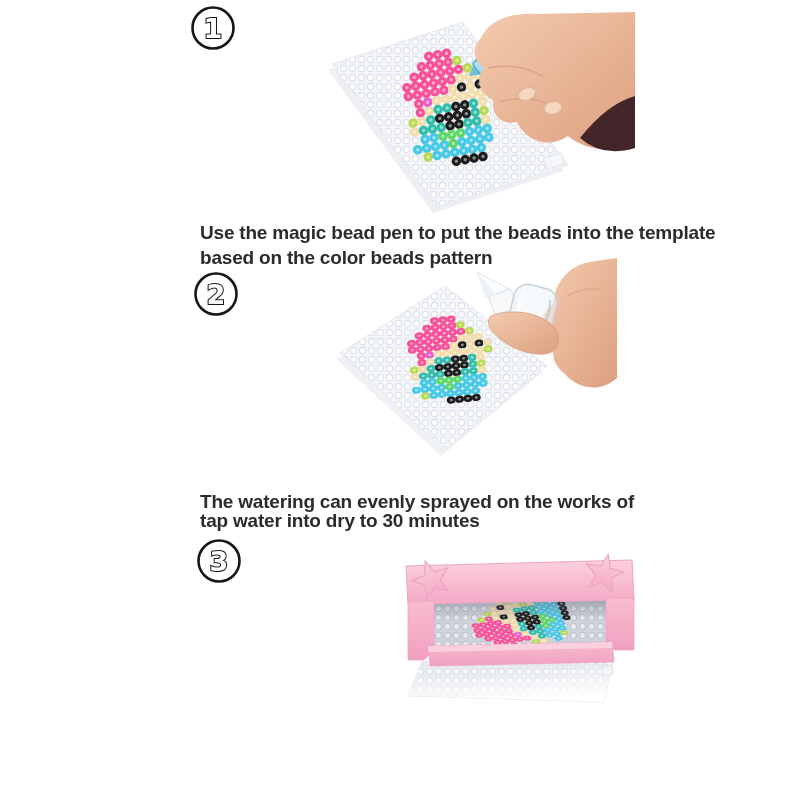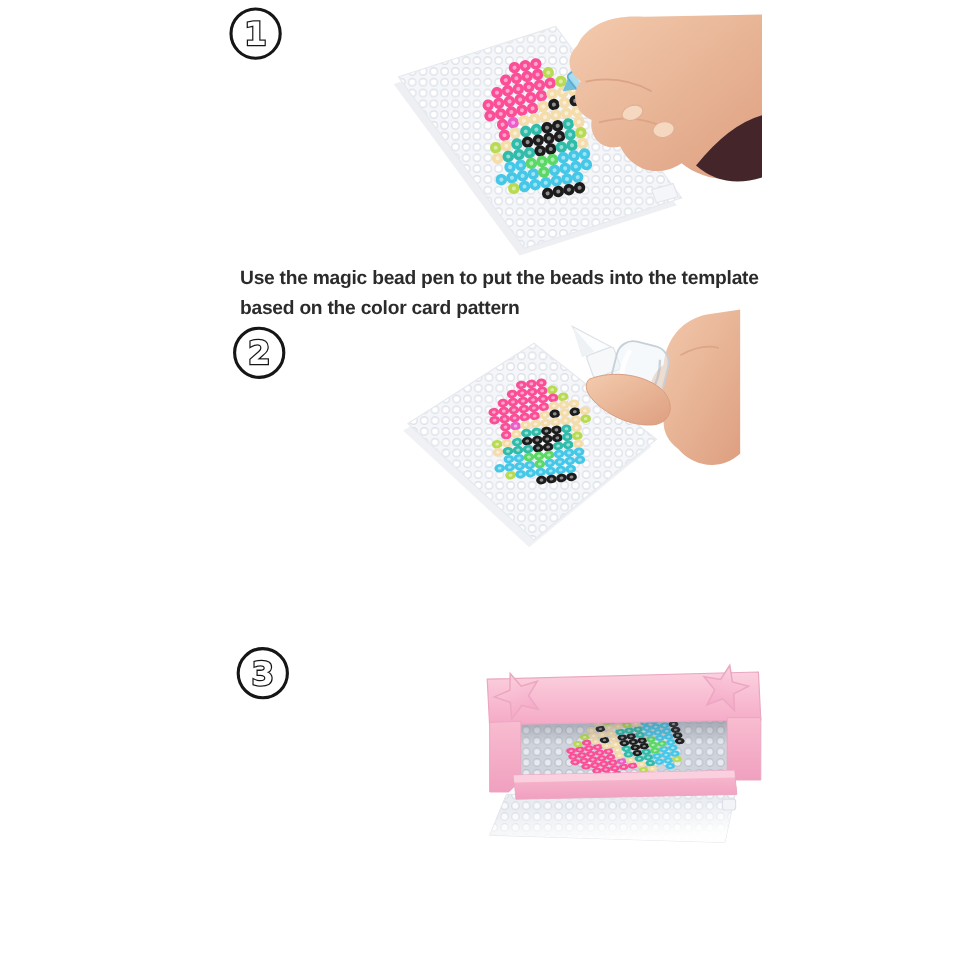--- a/index.html
+++ b/index.html
@@ -3,21 +3,21 @@
 <meta charset="utf-8">
 <style>
   html,body{margin:0;padding:0;background:#ffffff;}
   .canvas{
     position:relative;width:800px;height:800px;background:#ffffff;
     font-family:"Liberation Sans",sans-serif;overflow:hidden;
   }
   .badge{position:absolute;}
   .photo{position:absolute;}
   .caption{
-    position:absolute;font-size:16px;font-weight:600;color:#2b2b2b;
+    position:absolute;font-size:19px;font-weight:600;color:#2b2b2b;
     letter-spacing:-0.2px;white-space:nowrap;
   }
   .cap1{line-height:25px;}
   .cap2{line-height:19px;}
   .cap3{line-height:21px;}
 </style>
 </head>
 <body>
 
 <div class="canvas">
@@ -282,21 +282,21 @@
       <path d="M 203 58 Q 232 52 258 66" fill="none" stroke="#d79c7e" stroke-width="1.5" opacity="0.8"></path>
       <path d="M 214 92 Q 244 84 268 96" fill="none" stroke="#d79c7e" stroke-width="1.5" opacity="0.7"></path>
       <ellipse cx="242" cy="84" rx="9" ry="6" transform="rotate(-20 242 84)" fill="#f6d7bf" stroke="#dfb193" stroke-width="1"></ellipse>
       <ellipse cx="268" cy="98" rx="9" ry="6.5" transform="rotate(-12 268 98)" fill="#f6d7bf" stroke="#dfb193" stroke-width="1"></ellipse>
       <path d="M 295 128 Q 322 94 350 86 L 350 138 Q 318 148 295 128 Z" fill="#44262a"></path>
     </g>
   </svg>
 
   <div class="caption cap1" style="left:200px;top:220px">
     <div>Use the magic bead pen to put the beads into the template</div>
-    <div>based on the color card pattern</div>
+    <div>based on the color beads pattern</div>
   </div>
 
   <svg class="badge" style="left:192px;top:270px" width="48" height="48" viewBox="0 0 48 48">
     <circle cx="24" cy="24" r="20.5" fill="#ffffff" stroke="#161616" stroke-width="2.6"></circle>
     <text x="24" y="33.5" text-anchor="middle" font-family="DejaVu Sans, sans-serif" font-size="27" font-weight="bold" fill="#ffffff" stroke="#161616" stroke-width="2.1" paint-order="stroke">2</text>
   </svg>
 
   <svg class="photo" style="left:295px;top:256px" width="322" height="216" viewBox="0 0 322 216">
 
     <g>
@@ -516,20 +516,24 @@
           <path d="M -12 -16 Q -17 0 -12 14" fill="none" stroke="#ffffff" stroke-width="4" opacity="0.85"></path>
           <path d="M 14 -14 Q 18 0 13 16" fill="none" stroke="#aebac2" stroke-width="2" opacity="0.6"></path>
         </g>
       </g>
 
       <path d="M 196 60 C 216 52 244 56 258 70 C 268 82 264 96 250 98
                C 230 100 208 88 198 76 C 193 70 192 64 196 60 Z" fill="url(#skin1)" stroke="#d79c7e" stroke-width="0.8"></path>
     </g>
   </svg>
 
+  <div class="caption cap2" style="left:200px;top:492px">
+    <div>The watering can evenly sprayed on the works of</div>
+    <div>tap water into dry to 30 minutes</div>
+  </div>
 
   <svg class="badge" style="left:195px;top:537px" width="48" height="48" viewBox="0 0 48 48">
     <circle cx="24" cy="24" r="20.5" fill="#ffffff" stroke="#161616" stroke-width="2.6"></circle>
     <text x="24" y="33.5" text-anchor="middle" font-family="DejaVu Sans, sans-serif" font-size="27" font-weight="bold" fill="#ffffff" stroke="#161616" stroke-width="2.1" paint-order="stroke">3</text>
   </svg>
 
   <svg class="photo" style="left:398px;top:550px" width="245" height="162" viewBox="0 0 245 162">
     <g>
 
       <polygon points="36,50 208,46 210,98 34,100" fill="url(#pegsShade)"></polygon>

